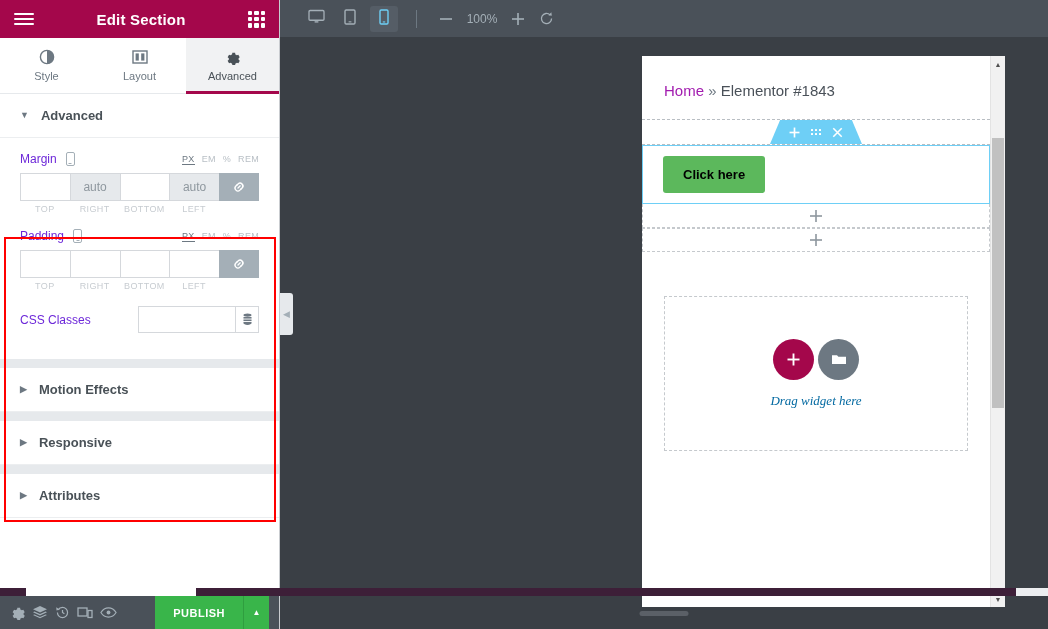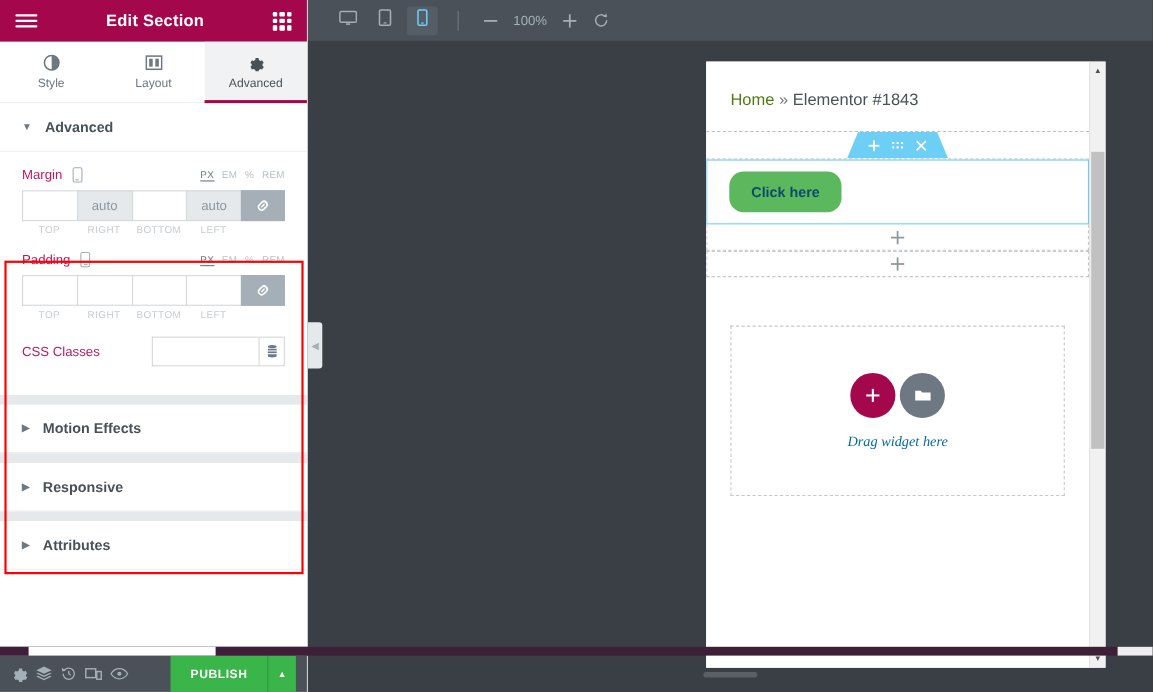--- a/index.html
+++ b/index.html
@@ -57,21 +57,21 @@
     background: #fff; cursor: pointer;
     border-bottom: 1px solid #eceef0;
   }
   .section-head .arw { font-size: 9px; color: #6d7882; line-height: 1; }
 
   .divider-gap { height: 9px; background: #e6e9ec; }
 
   .ctrl-area { padding: 14px 20px 10px 20px; }
   .ctrl { margin-bottom: 15px; }
   .ctrl-row { display: flex; align-items: center; justify-content: space-between; margin-bottom: 7px; }
-  .ctrl-label { font-size: 12px; color: #be185d; display: flex; align-items: flex-start; gap: 9px; }
+  .ctrl-label { font-size: 12px; color: #6d28d9; display: flex; align-items: flex-start; gap: 9px; }
   .dev-icon { width: 9px; height: 14px; border: 1.5px solid #a4afb7; border-radius: 2px; display:inline-block; position: relative; }
   .dev-icon::after { content:""; position:absolute; bottom:1px; left:50%; transform:translateX(-50%);
     width:3px; height:1px; background:#a4afb7; }
 
   .units { display: flex; gap: 7px; align-items: center; }
   .unit { font-size: 9px; color: #b8bfc5; cursor: pointer; letter-spacing: .3px; }
   .unit.active { color: #6d7882; border-bottom: 1px solid #6d7882; }
 
   .dim-group { display: flex; }
   .dim-field {
@@ -153,21 +153,21 @@
     justify-content: center; overflow: hidden; }
 
   .device-frame {
     position: absolute; left: 362px; top: 18px;
     width: 363px; height: 551px;
     background: #fff; display: flex;
   }
   .device-inner { flex: 1; position: relative; overflow: hidden; background: #fff; }
 
   .brd { padding: 26px 22px 16px 22px; font-size: 15px; color: #4a5159; }
-  .brd a { color: #4d7c0f; text-decoration: none; }
+  .brd a { color: #a21caf; text-decoration: none; }
   .brd .sep { color: #6d7882; }
 
   .sec-wrap { position: relative; margin-top: 4px; }
   .sec-dashed-top {
     height: 26px; border-top: 1px dashed #b9bec3; border-bottom: 1px dashed #b9bec3;
     position: relative; margin: 0 0px;
   }
   .sec-toolbar {
     position: absolute; left: 50%; transform: translateX(-50%); top: 0;
     height: 24px; width: 92px; background: #6ecff6;
@@ -178,22 +178,22 @@
   .sec-toolbar .ti { cursor: pointer; display: flex; align-items: center; }
   .dots3 { display: grid; grid-template-columns: repeat(3,2px);
     grid-template-rows: repeat(2,2px); gap: 2px; }
   .dots3 i { background: #fff; border-radius: .5px; }
 
   .sec-selected {
     border: 1px solid #6ecff6; height: 59px; display: flex; align-items: center;
     padding-left: 20px; background: #fff;
   }
   .btn-green {
-    background: #5cb85c; color: #0c4a6e; font-size: 13px; font-weight: bold;
-    border: none; border-radius: 13px; padding: 11px 20px; cursor: pointer;
+    background: #5cb85c; color: #000000; font-size: 13px; font-weight: bold;
+    border: none; border-radius: 3px; padding: 11px 20px; cursor: pointer;
     font-family: "Liberation Sans", sans-serif;
   }
 
   .add-strip {
     height: 24px; border: 1px dashed #c5c9cd; border-top: none;
     display: flex; align-items: center; justify-content: center;
     color: #8e979e; font-size: 15px; cursor: pointer;
   }
   .add-strip.first { border-top: 1px dashed #c5c9cd; }
 

